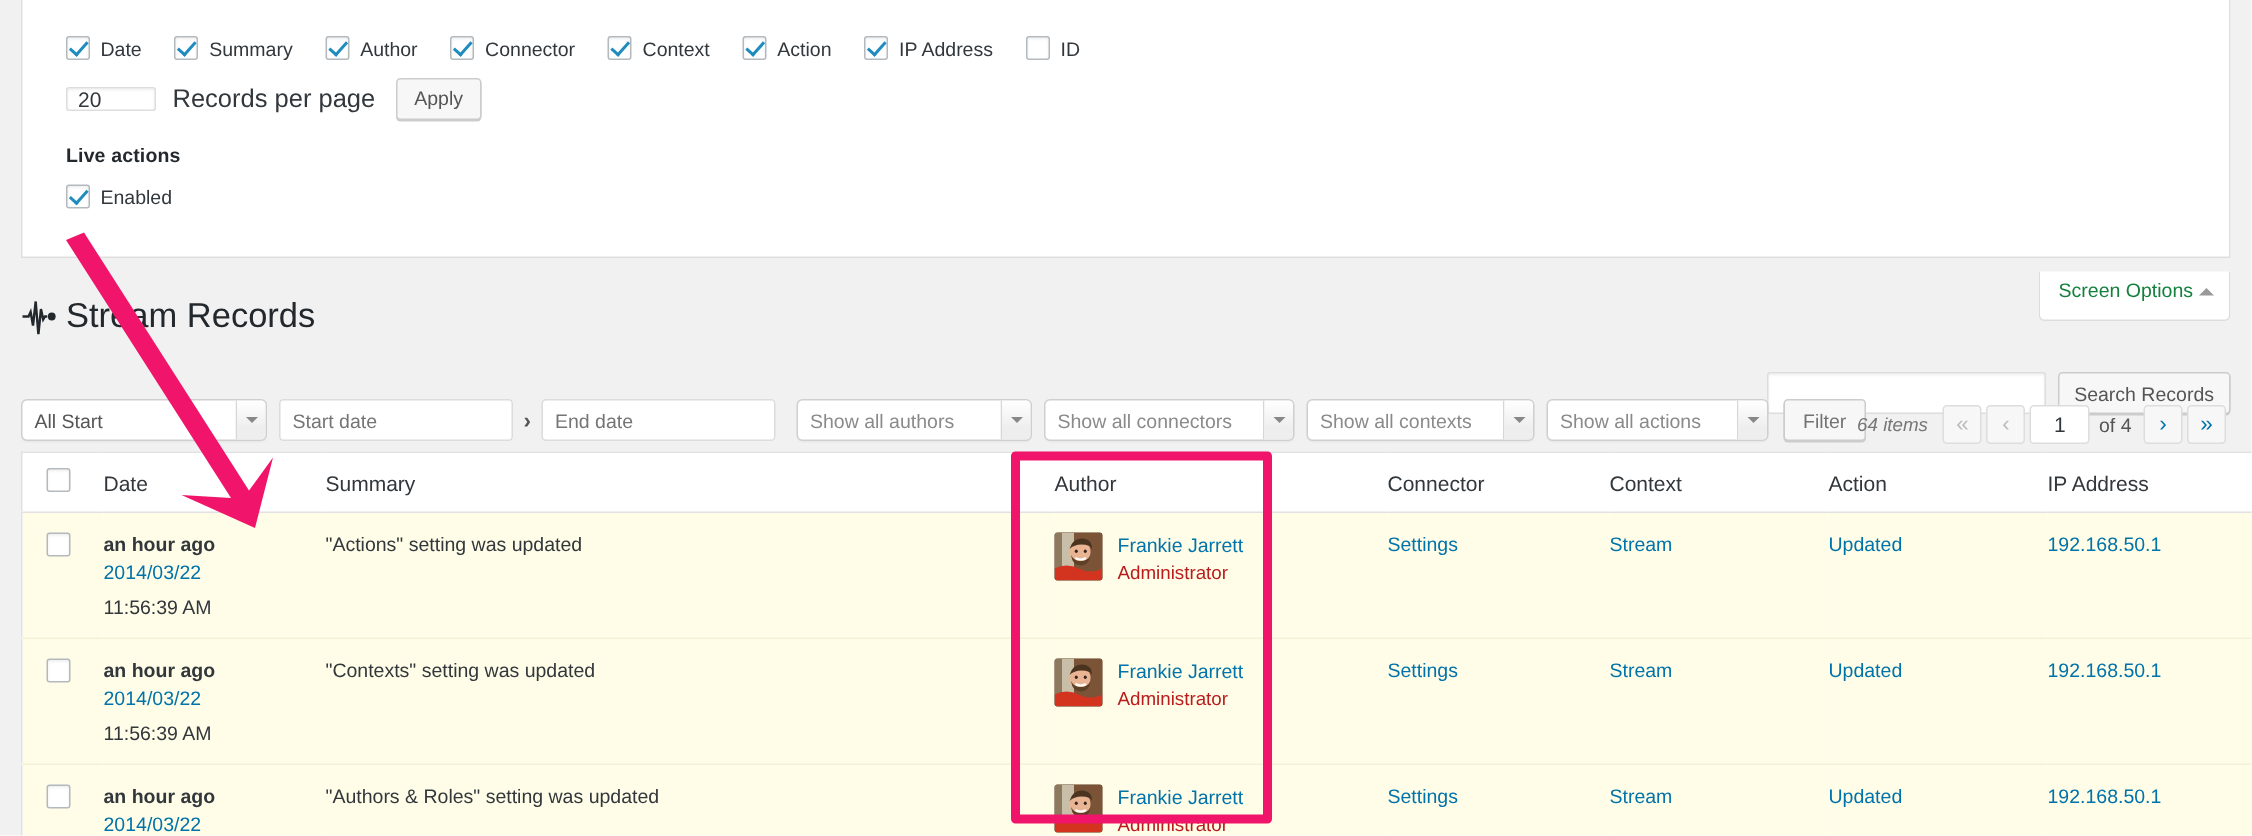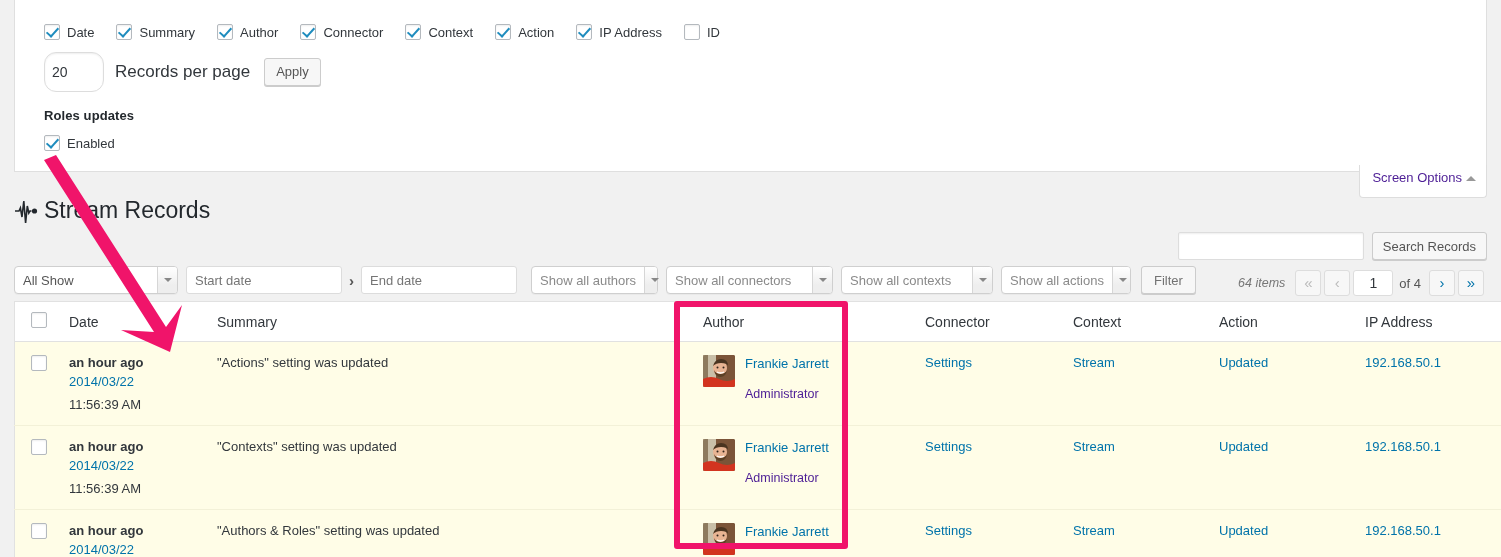--- a/index.html
+++ b/index.html
@@ -74,24 +74,24 @@
     font-size: 13px;
     color: #32373c;
   }
   .perpage-row {
     display: flex;
     align-items: center;
     margin: 12px 0 0 14px;
   }
   .num-input {
     width: 60px;
-    height: 40px;
+    height: 16px;
     border: 1px solid #ddd;
     background: #fff;
-    border-radius: 12px;
+    border-radius: 2px;
     padding: 4px 7px;
     font-size: 14px;
     font-family: "Liberation Sans", sans-serif;
     color: #32373c;
     box-sizing: border-box;
     box-shadow: inset 0 1px 2px rgba(0,0,0,0.07);
   }
   .perpage-label {
     margin-left: 11px;
     font-size: 17px;
@@ -113,30 +113,30 @@
   .live-row {
     display: flex;
     align-items: center;
     margin: 12px 0 0 14px;
   }
 
   
   .screen-options-tab {
     position: absolute;
     right: 14px;
-    top: 165px;
+    top: 181px;
     height: 33px;
     background: #fff;
     border: 1px solid #ddd;
     border-top: none;
     border-radius: 0 0 4px 4px;
     padding: 0 24px 0 12px;
     line-height: 26px;
     font-size: 13px;
-    color: #4c1d95;
+    color: #15803d;
     box-sizing: border-box;
     cursor: pointer;
   }
   .so-caret {
     position: absolute;
     right: 10px;
     top: 11px;
     width: 0;
     height: 0;
     border-left: 5px solid transparent;
@@ -163,21 +163,21 @@
     color: #23282d;
     line-height: 1.3;
     margin: 0;
     padding: 0;
   }
 
   
   .search-area {
     position: absolute;
     right: 14px;
-    top: 232px;
+    top: 248px;
     display: flex;
     align-items: center;
   }
   .search-input {
     width: 186px;
     height: 28px;
     border: 1px solid #ddd;
     border-radius: 2px;
     background: #fff;
     box-sizing: border-box;
@@ -239,24 +239,24 @@
     content: "";
     position: absolute;
     left: 6px;
     top: 11px;
     width: 0; height: 0;
     border-left: 4px solid transparent;
     border-right: 4px solid transparent;
     border-top: 4px solid #888;
   }
   .sel-alltime { width: 164px; }
-  .sel-authors { width: 127px; }
+  .sel-authors { width: 157px; }
   .sel-connectors { width: 167px; }
   .sel-contexts { width: 152px; }
-  .sel-actions { width: 130px; }
+  .sel-actions { width: 148px; }
 
   .date-input {
     height: 28px;
     width: 156px;
     border: 1px solid #dcdcdc;
     background: #fff;
     border-radius: 3px;
     box-sizing: border-box;
     padding: 0 8px;
     font-size: 13px;
@@ -417,21 +417,21 @@
     border-radius: 2px;
     margin-right: 10px;
     flex: none;
     overflow: hidden;
     position: relative;
     background: #6b4a33;
   }
   .avatar svg { display: block; }
   .author-meta { padding-top: 1px; }
   .author-name { color: #0073aa; text-decoration: none; display: block; font-size: 13px; }
-  .author-role { color: #4c1d95; display: block; margin-top: 16px; font-size: 12.5px; }
+  .author-role { color: #b91c1c; display: block; margin-top: 4px; font-size: 12.5px; }
 
   
   .annotation-layer {
     position: absolute;
     left: 0; top: 0;
     width: 1501px; height: 557px;
     pointer-events: none;
   }
   .highlight-box {
     position: absolute;
@@ -484,21 +484,21 @@
       <span class="cb-label">ID</span>
     </label>
   </div>
 
   <div class="perpage-row">
     <input class="num-input" type="text" value="20" style="">
     <span class="perpage-label">Records per page</span>
     <button class="btn-secondary">Apply</button>
   </div>
 
-  <div class="so-heading" style="margin-top:16px;">Roles updates</div>
+  <div class="so-heading" style="margin-top:16px;">Live actions</div>
 
   <div class="live-row">
     <label class="cb-item">
       <span class="cbox checked"></span>
       <span class="cb-label">Enabled</span>
     </label>
   </div>
 </div>
 
 <div class="screen-options-tab">
@@ -517,21 +517,21 @@
 </div>
 
 <div class="search-area">
   <input class="search-input" type="text" placeholder="" style="">
   <button class="search-btn">Search Records</button>
 </div>
 
 <div class="filter-bar">
 
   <div class="select2 sel-alltime">
-    <span class="s2-text" style="color:#555;">All Show</span>
+    <span class="s2-text" style="color:#555;">All Start</span>
     <span class="s2-arrow"></span>
   </div>
 
   <input class="date-input" type="text" placeholder="Start date" style="">
   <span class="date-sep">›</span>
   <input class="date-input" type="text" style="margin-right: 14px;" placeholder="End date">
 
   <div class="select2 sel-authors">
     <span class="s2-text">Show all authors</span>
     <span class="s2-arrow"></span>

